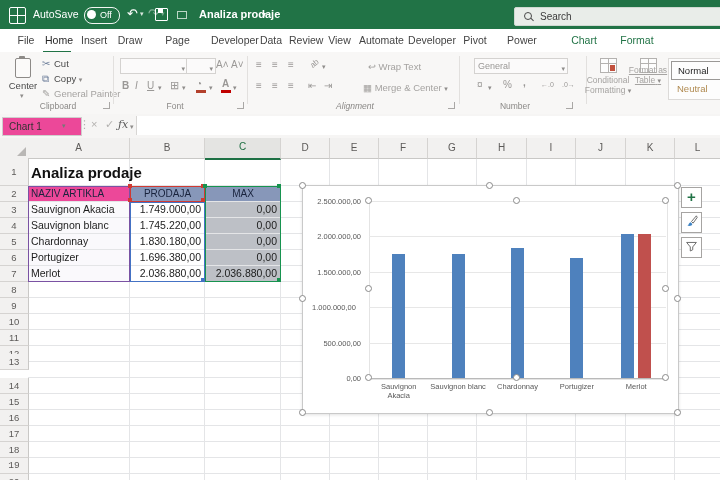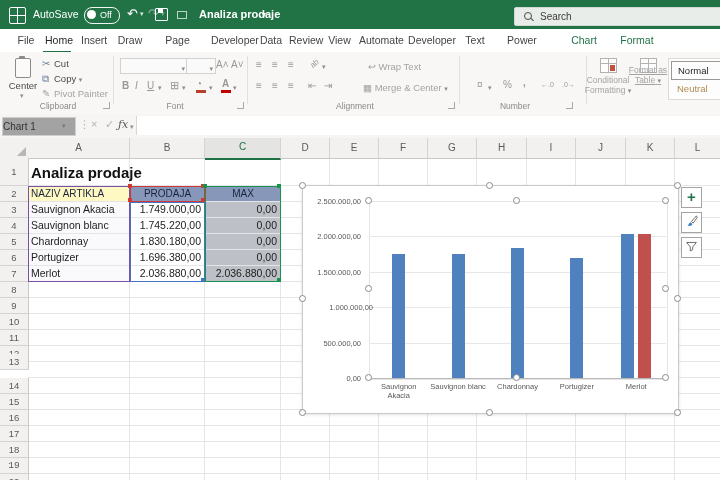--- a/index.html
+++ b/index.html
@@ -51,21 +51,21 @@
   .fbtn{position:absolute;font-size:10px;color:#9a9896;}
   .colorbar{position:absolute;width:10px;height:3px;}
   
   .two-line{position:absolute;width:52px;text-align:center;font-size:8.5px;line-height:9.5px;color:#a5a3a1;}
   .grid-ic{position:absolute;width:15px;height:13px;border:1px solid #b4b2b0;background:
      linear-gradient(#b4b2b0 0 0) 0 4px/100% 1px no-repeat,linear-gradient(#b4b2b0 0 0) 7px 0/1px 100% no-repeat,#fdfdfd;}
   #style-gallery{left:668px;top:6px;width:60px;height:40px;background:#fdfdfd;border:1px solid #dcdad8;}
   .style-item{position:absolute;left:2px;width:70px;height:17px;line-height:17px;font-size:9.5px;padding-left:6px;}
   
   #formulabar{left:0;top:114px;width:720px;height:24px;background:#f6f5f4;border-bottom:1px solid #d8d6d4;}
-  #name-box{left:2px;top:3px;width:72px;height:17px;background:#a3a3a3;border:1px solid #d0cecd;font-size:10px;color:#333;line-height:17px;}
+  #name-box{left:2px;top:3px;width:72px;height:17px;background:#ec4899;border:1px solid #d0cecd;font-size:10px;color:#333;line-height:17px;padding-left:6px;}
   #name-chev{left:62px;top:8px;font-size:7px;color:#777;}
   .fb-ic{top:4px;font-size:11px;color:#b3b1af;}
   #fx-label{font-style:italic;color:#5a5a5a;font-family:"DejaVu Serif",serif;}
   #formula-input{left:136px;top:2px;width:584px;height:19px;background:#fff;border-left:1px solid #d8d6d4;}
   
   #sheet{left:0;top:138px;width:720px;height:342px;background:#fff;}
   #corner{left:0;top:0;width:28px;height:20px;background:#f2f1f0;border-right:1px solid #c9c8c6;border-bottom:1px solid #c9c8c6;}
   #corner:after{content:"";position:absolute;right:2px;bottom:2px;border-left:9px solid transparent;border-bottom:9px solid #b9b7b5;}
   .colhead{position:absolute;top:0;height:20px;background:#f2f1f0;border-right:1px solid #d5d3d1;border-bottom:1px solid #c9c8c6;
       font-size:10px;color:#5c5a58;text-align:center;line-height:20px;}
@@ -120,36 +120,36 @@
       <div class="rtab active" style="left: 43px; width: 24px; text-align: center;">Home</div>
       <div class="rtab" style="left: 79px; width: 30px; text-align: left;">Insert</div>
       <div class="rtab" style="left: 114px; width: 28px; text-align: center;">Draw</div>
       <div class="rtab" style="left: 148px; width: 55px; text-align: center;">Page Layout</div>
       <div class="rtab" style="left: 209px; width: 42px; text-align: center;">Developer</div>
       <div class="rtab" style="left: 257px; width: 24px; text-align: center;">Data</div>
       <div class="rtab" style="left: 287px; width: 32px; text-align: center;">Review</div>
       <div class="rtab" style="left: 324px; width: 27px; text-align: center;">View</div>
       <div class="rtab" style="left: 357px; width: 43px; text-align: center;">Automate</div>
       <div class="rtab" style="left: 405px; width: 50px; text-align: center;">Developer</div>
-      <div class="rtab" style="left: 461px; width: 24px; text-align: center;">Text</div>
+      <div class="rtab" style="left: 461px; width: 24px; text-align: center;">Pivot</div>
       <div class="rtab" style="left: 492px; width: 56px; text-align: center;">Power Pivot</div>
       <div class="rtab contextual" style="left: 552px; width: 60px; text-align: center;">Chart Design</div>
       <div class="rtab contextual" style="left: 616px; width: 38px; text-align: center;">Format</div>
     </div>
 
   <div id="ribbon" class="abs">
 
     <div id="paste-btn" class="abs">
       <span id="clipboard-icon" class="abs"></span>
       <span id="paste-label" class="abs">Center</span>
       <span id="paste-chev" class="abs chev">▾</span>
     </div>
     <div class="clip-row" style="top:6px;"><span class="mini">✂</span><span>Cut</span></div>
     <div class="clip-row" style="top:21px;"><span class="mini">⧉</span><span>Copy</span> <span class="chev">▾</span></div>
-    <div class="clip-row dim" style="top:36px;"><span class="mini dim">✎</span><span>Pivot Painter</span></div>
+    <div class="clip-row dim" style="top:36px;"><span class="mini dim">✎</span><span>General Painter</span></div>
     <div class="grp-label" style="left:28px;width:60px;">Clipboard</div>
     <span class="launcher" style="left:103px;"></span>
     <div class="rdiv" style="left:113px;"></div>
 
     <span class="combo" style="left:120px;top:6px;width:60px;">
         <span class="chev">▾</span>
       </span>
     <span class="combo" style="left:186px;top:6px;width:22px;">
         <span class="chev">▾</span>
       </span>
@@ -174,24 +174,25 @@
     <span class="fbtn" style="left:288px;top:7px;">≡</span>
     <span class="fbtn" style="left:310px;top:7px;transform:rotate(-40deg);font-size:8px;">ab</span>
     <span class="chev abs" style="left:322px;top:11px;">▾</span>
     <span class="fbtn" style="left:256px;top:28px;">≡</span>
     <span class="fbtn" style="left:272px;top:28px;">≡</span>
     <span class="fbtn" style="left:288px;top:28px;">≡</span>
     <span class="fbtn" style="left:308px;top:28px;">⇤</span>
     <span class="fbtn" style="left:324px;top:28px;">⇥</span>
     <span class="abs rbtn-txt dim" style="left:368px;top:9px;"><span>↩</span> <span>Wrap Text</span></span>
     <span class="abs rbtn-txt dim" style="left:363px;top:30px;"><span>▦</span> <span>Merge &amp; Center</span> <span class="chev">▾</span></span>
-    <div class="grp-label" style="left:320px;width:70px;">Alignment</div>
+    <div class="grp-label" style="left:320px;width:70px;font-style:italic;">Alignment</div>
     <span class="launcher" style="left:448px;"></span>
     <div class="rdiv" style="left:459px;"></div>
 
+    <span class="combo" style="left:474px;top:6px;width:86px;"><span>General</span><span class="chev">▾</span></span>
     <span class="fbtn" style="left:477px;top:27px;">¤</span>
     <span class="chev abs" style="left:488px;top:32px;">▾</span>
     <span class="fbtn" style="left:503px;top:27px;">%</span>
     <span class="fbtn" style="left:523px;top:25px;font-weight:bold;">,</span>
     <span class="fbtn" style="left:541px;top:29px;font-size:7px;">←.0</span>
     <span class="fbtn" style="left:562px;top:29px;font-size:7px;">.0→</span>
     <div class="grp-label" style="left:485px;width:60px;">Number</div>
     <span class="launcher" style="left:566px;"></span>
     <div class="rdiv" style="left:586px;"></div>
 
@@ -274,21 +275,21 @@
       <div class="rowhead" style="top: 208px; height: 15px; line-height: 15px;">12</div>
       <div class="rowhead" style="top: 216px; height: 15px; line-height: 15px;">13</div>
       <div class="rowhead" style="top: 240px; height: 15px; line-height: 15px;">14</div>
       <div class="rowhead" style="top: 256px; height: 15px; line-height: 15px;">15</div>
       <div class="rowhead" style="top: 272px; height: 15px; line-height: 15px;">16</div>
       <div class="rowhead" style="top: 288px; height: 15px; line-height: 15px;">17</div>
       <div class="rowhead" style="top: 304px; height: 15px; line-height: 15px;">18</div>
       <div class="rowhead" style="top: 320px; height: 15px; line-height: 15px; font-family: Liberation Mono, monospace;">19</div>
       <div class="rowhead" style="top: 336px; height: 15px; line-height: 15px;">20</div>
       <div class="cell" id="sheet-title" style="left: 31px; top: 24px; width: 180px; line-height: 22px; font-size: 15px; font-weight: bold;">Analiza prodaje</div>
-      <div class="cell" style="left: 28px; top: 48px; width: 102px; height: 15px; background: #fef9c3; text-align: left; padding-left: 3px; font-size: 10px; color: rgb(25, 35, 61);">NAZIV ARTIKLA</div>
+      <div class="cell" style="left: 28px; top: 48px; width: 102px; height: 15px; background: #ec4899; text-align: left; padding-left: 3px; font-size: 10px; color: rgb(25, 35, 61);">NAZIV ARTIKLA</div>
       <div class="cell" style="left: 130px; top: 48px; width: 75px; height: 15px; background: rgb(135, 151, 185); text-align: center; padding-left: 0px; font-size: 10px; color: rgb(25, 35, 61);">PRODAJA</div>
       <div class="cell" style="left: 205px; top: 48px; width: 76px; height: 15px; background: rgb(135, 151, 185); text-align: center; padding-left: 0px; font-size: 10px; color: rgb(25, 35, 61);">MAX</div>
       <div class="cell" style="left: 28px; top: 64px; width: 99px; height: 15px; background: rgb(250, 249, 252); padding-left: 3px;">Sauvignon Akacia</div>
       <div class="cell num" style="left: 130px; top: 64px; width: 71px; height: 15px; background: rgb(255, 255, 255);">1.749.000,00</div>
       <div class="cell num" style="left: 205px; top: 64px; width: 72px; height: 15px; background: rgb(189, 192, 198);">0,00</div>
       <div class="cell" style="left: 28px; top: 80px; width: 99px; height: 15px; background: rgb(250, 249, 252); padding-left: 3px;">Sauvignon blanc</div>
       <div class="cell num" style="left: 130px; top: 80px; width: 71px; height: 15px; background: rgb(255, 255, 255);">1.745.220,00</div>
       <div class="cell num" style="left: 205px; top: 80px; width: 72px; height: 15px; background: rgb(189, 192, 198);">0,00</div>
       <div class="cell" style="left: 28px; top: 96px; width: 99px; height: 15px; background: rgb(250, 249, 252); padding-left: 3px;">Chardonnay</div>
       <div class="cell num" style="left: 130px; top: 96px; width: 71px; height: 15px; background: rgb(255, 255, 255);">1.830.180,00</div>
@@ -312,21 +313,21 @@
       <div class="handle-sq" style="left: 277px; top: 140px; background: rgb(23, 147, 79);"></div>
       <div class="handle-sq" style="left: 201px; top: 140px; background: rgb(68, 114, 196);"></div>
     </div>
 
   <div id="chart" class="abs">
     <div id="plot" style="left: 66px; top: 15px; width: 297px; height: 177px;"></div>
   <div class="ytick" style="left: 4px; width: 54px; top: 188px;">0,00</div>
       <div class="gridline" style="left: 66px; width: 297px; top: 156.6px;"></div>
       <div class="ytick" style="left: 4px; width: 54px; top: 152.6px;">500.000,00</div>
       <div class="gridline" style="left: 66px; width: 297px; top: 121.2px;"></div>
-      <div class="ytick" style="left: 16px; width: 54px; top: 117.2px;">1.000.000,00</div>
+      <div class="ytick" style="left: 4px; width: 54px; top: 117.2px; text-align: center;">1.000.000,00</div>
       <div class="gridline" style="left: 66px; width: 297px; top: 85.8px;"></div>
       <div class="ytick" style="left: 4px; width: 54px; top: 81.8px;">1.500.000,00</div>
       <div class="gridline" style="left: 66px; width: 297px; top: 50.4px;"></div>
       <div class="ytick" style="left: 4px; width: 54px; top: 46.4px;">2.000.000,00</div>
       <div class="gridline" style="left: 66px; width: 297px; top: 15px;"></div>
       <div class="ytick" style="left: 4px; width: 54px; top: 11px;">2.500.000,00</div>
       <div style="position: absolute; left: 66px; top: 192px; width: 297px; height: 1px; background: rgb(185, 185, 185);"></div>
       <div class="bar" style="left: 89.2px; top: 68.1708px; width: 13px; height: 123.829px; background: rgb(78, 129, 189);"></div>
       <div class="xtick" style="left: 66px; width: 59.4px; top: 197px;">Sauvignon Akacia</div>
       <div class="bar" style="left: 148.6px; top: 68.4384px; width: 13px; height: 123.562px; background: rgb(78, 129, 189);"></div>

